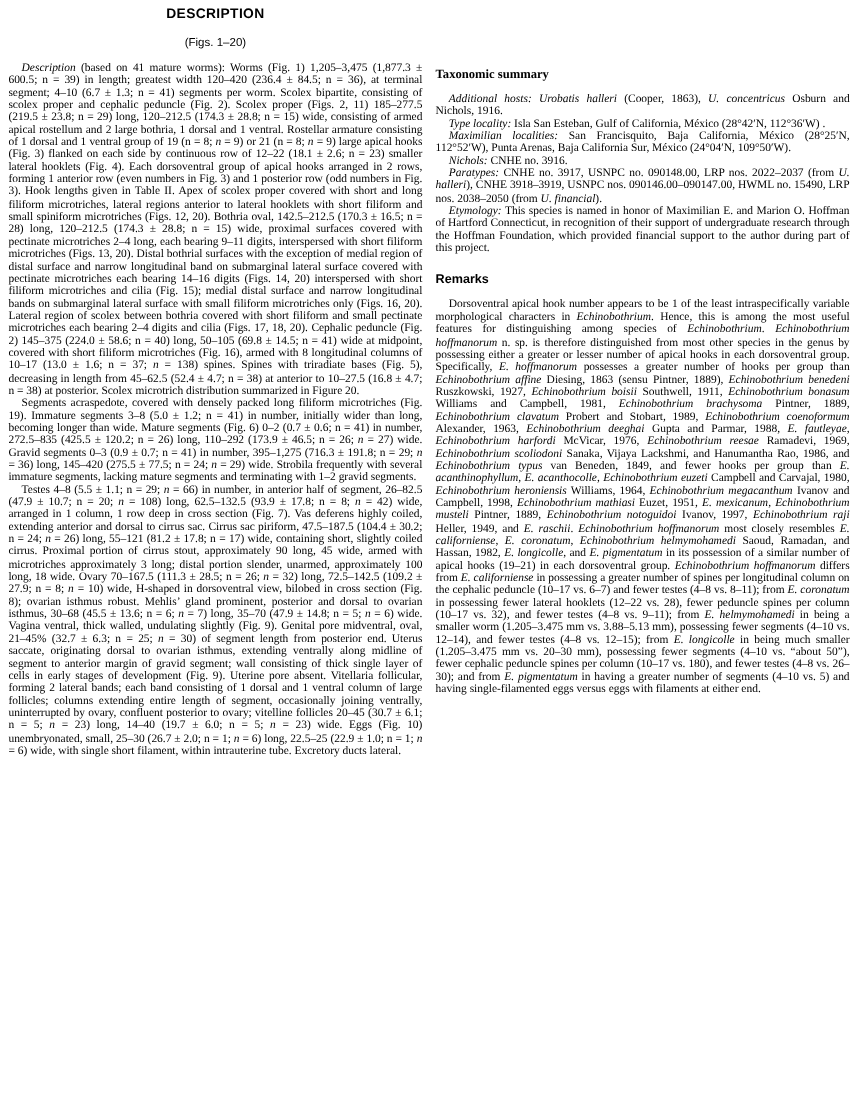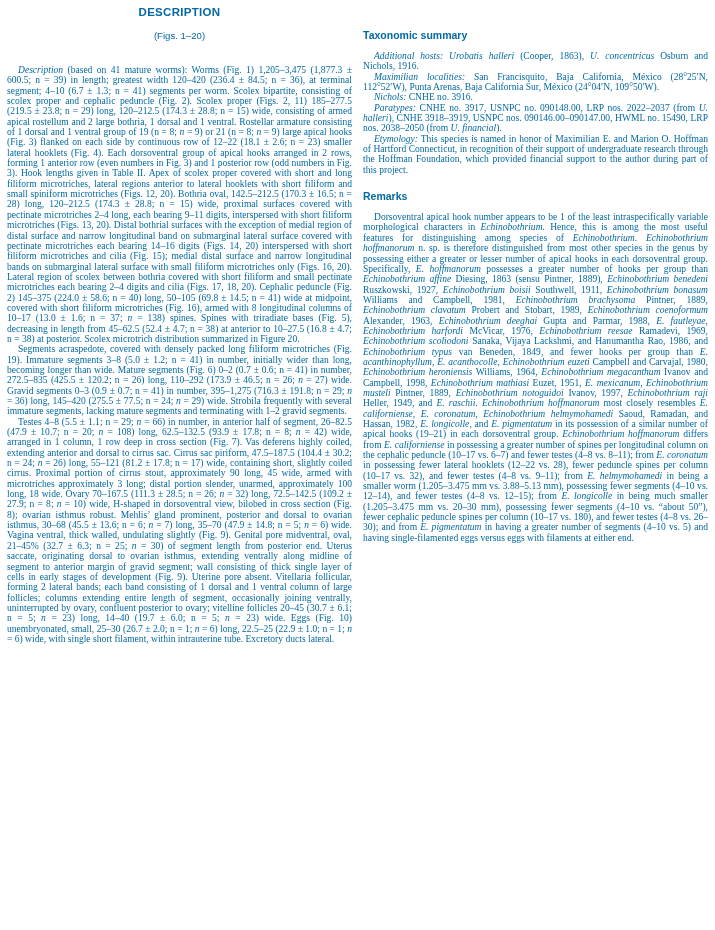--- a/index.html
+++ b/index.html
@@ -2,21 +2,21 @@
 <html><head>
 <meta charset="utf-8">
 <style>
   html, body { margin: 0; padding: 0; background: #ffffff; }
   .page {
     position: relative;
     width: 715px; height: 726px;
     box-sizing: border-box;
     padding: 4px 7px;
     background: #ffffff;
-    color: #0369a1;
+    color: #000000;
     display: flex;
     gap: 11px;
     overflow: hidden;
     font-family: "Liberation Serif", serif;
   }
   .col { width: 346px; box-sizing: border-box; }
   .section-heading {
     font-family: "Liberation Sans", sans-serif;
     font-weight: bold;
     font-size: 11.5px;
@@ -29,56 +29,57 @@
     font-weight: bold;
     font-size: 10.8px;
     text-align: center;
     margin: 0 0 1px 0;
   }
   .species-title .sp-name { font-style: italic; }
   .figs-line {
     font-family: "Liberation Sans", sans-serif;
     font-size: 9.6px;
     text-align: center;
-    margin: 0 0 24px 0;
+    margin: 0 0 11px 0;
   }
   p.body-par {
     margin: 0;
     font-size: 9.55px;
     line-height: 10.35px;
     text-align: justify;
     text-indent: 11px;
   }
   .subheading {
     font-family: "Liberation Sans", sans-serif;
     font-weight: bold;
     font-size: 10.5px;
     margin: 0 0 10px 0;
   }
-  .subheading.taxsum { margin-top: 25px; }
+  .subheading.taxsum { margin-top: 53px; font-family: Liberation Serif, serif; }
   .subheading.remarks { margin-top: 15px; }
 </style>
 </head>
 <body>
 
 <div class="page">
 
   <div class="col col-left">
     <h1 class="section-heading">DESCRIPTION</h1>
     <div class="figs-line">(Figs. 1–20)</div>
 
     <p class="body-par"><i>Description</i> (based on 41 mature worms): Worms (Fig. 1) 1,205–3,475 (1,877.3 ± 600.5; n = 39) in length; greatest width 120–420 (236.4 ± 84.5; n = 36), at terminal segment; 4–10 (6.7 ± 1.3; n = 41) segments per worm. Scolex bipartite, consisting of scolex proper and cephalic peduncle (Fig. 2). Scolex proper (Figs. 2, 11) 185–277.5 (219.5 ± 23.8; n = 29) long, 120–212.5 (174.3 ± 28.8; n = 15) wide, consisting of armed apical rostellum and 2 large bothria, 1 dorsal and 1 ventral. Rostellar armature consisting of 1 dorsal and 1 ventral group of 19 (n = 8; <i>n</i> = 9) or 21 (n = 8; <i>n</i> = 9) large apical hooks (Fig. 3) flanked on each side by continuous row of 12–22 (18.1 ± 2.6; n = 23) smaller lateral hooklets (Fig. 4). Each dorsoventral group of apical hooks arranged in 2 rows, forming 1 anterior row (even numbers in Fig. 3) and 1 posterior row (odd numbers in Fig. 3). Hook lengths given in Table II. Apex of scolex proper covered with short and long filiform microtriches, lateral regions anterior to lateral hooklets with short filiform and small spiniform microtriches (Figs. 12, 20). Bothria oval, 142.5–212.5 (170.3 ± 16.5; n = 28) long, 120–212.5 (174.3 ± 28.8; n = 15) wide, proximal surfaces covered with pectinate microtriches 2–4 long, each bearing 9–11 digits, interspersed with short filiform microtriches (Figs. 13, 20). Distal bothrial surfaces with the exception of medial region of distal surface and narrow longitudinal band on submarginal lateral surface covered with pectinate microtriches each bearing 14–16 digits (Figs. 14, 20) interspersed with short filiform microtriches and cilia (Fig. 15); medial distal surface and narrow longitudinal bands on submarginal lateral surface with small filiform microtriches only (Figs. 16, 20). Lateral region of scolex between bothria covered with short filiform and small pectinate microtriches each bearing 2–4 digits and cilia (Figs. 17, 18, 20). Cephalic peduncle (Fig. 2) 145–375 (224.0 ± 58.6; n = 40) long, 50–105 (69.8 ± 14.5; n = 41) wide at midpoint, covered with short filiform microtriches (Fig. 16), armed with 8 longitudinal columns of 10–17 (13.0 ± 1.6; n = 37; <i>n</i> = 138) spines. Spines with triradiate bases (Fig. 5), decreasing in length from 45–62.5 (52.4 ± 4.7; n = 38) at anterior to 10–27.5 (16.8 ± 4.7; n = 38) at posterior. Scolex microtrich distribution summarized in Figure 20.</p>
     <p class="body-par">Segments acraspedote, covered with densely packed long filiform microtriches (Fig. 19). Immature segments 3–8 (5.0 ± 1.2; n = 41) in number, initially wider than long, becoming longer than wide. Mature segments (Fig. 6) 0–2 (0.7 ± 0.6; n = 41) in number, 272.5–835 (425.5 ± 120.2; n = 26) long, 110–292 (173.9 ± 46.5; n = 26; <i>n</i> = 27) wide. Gravid segments 0–3 (0.9 ± 0.7; n = 41) in number, 395–1,275 (716.3 ± 191.8; n = 29; <i>n</i> = 36) long, 145–420 (275.5 ± 77.5; n = 24; <i>n</i> = 29) wide. Strobila frequently with several immature segments, lacking mature segments and terminating with 1–2 gravid segments.</p>
     <p class="body-par">Testes 4–8 (5.5 ± 1.1; n = 29; <i>n</i> = 66) in number, in anterior half of segment, 26–82.5 (47.9 ± 10.7; n = 20; <i>n</i> = 108) long, 62.5–132.5 (93.9 ± 17.8; n = 8; <i>n</i> = 42) wide, arranged in 1 column, 1 row deep in cross section (Fig. 7). Vas deferens highly coiled, extending anterior and dorsal to cirrus sac. Cirrus sac piriform, 47.5–187.5 (104.4 ± 30.2; n = 24; <i>n</i> = 26) long, 55–121 (81.2 ± 17.8; n = 17) wide, containing short, slightly coiled cirrus. Proximal portion of cirrus stout, approximately 90 long, 45 wide, armed with microtriches approximately 3 long; distal portion slender, unarmed, approximately 100 long, 18 wide. Ovary 70–167.5 (111.3 ± 28.5; n = 26; <i>n</i> = 32) long, 72.5–142.5 (109.2 ± 27.9; n = 8; <i>n</i> = 10) wide, H-shaped in dorsoventral view, bilobed in cross section (Fig. 8); ovarian isthmus robust. Mehlis’ gland prominent, posterior and dorsal to ovarian isthmus, 30–68 (45.5 ± 13.6; n = 6; <i>n</i> = 7) long, 35–70 (47.9 ± 14.8; n = 5; <i>n</i> = 6) wide. Vagina ventral, thick walled, undulating slightly (Fig. 9). Genital pore midventral, oval, 21–45% (32.7 ± 6.3; n = 25; <i>n</i> = 30) of segment length from posterior end. Uterus saccate, originating dorsal to ovarian isthmus, extending ventrally along midline of segment to anterior margin of gravid segment; wall consisting of thick single layer of cells in early stages of development (Fig. 9). Uterine pore absent. Vitellaria follicular, forming 2 lateral bands; each band consisting of 1 dorsal and 1 ventral column of large follicles; columns extending entire length of segment, occasionally joining ventrally, uninterrupted by ovary, confluent posterior to ovary; vitelline follicles 20–45 (30.7 ± 6.1; n = 5; <i>n</i> = 23) long, 14–40 (19.7 ± 6.0; n = 5; <i>n</i> = 23) wide. Eggs (Fig. 10) unembryonated, small, 25–30 (26.7 ± 2.0; n = 1; <i>n</i> = 6) long, 22.5–25 (22.9 ± 1.0; n = 1; <i>n</i> = 6) wide, with single short filament, within intrauterine tube. Excretory ducts lateral.</p>
   </div>
 
   <div class="col col-right">
     <h3 class="subheading taxsum">Taxonomic summary</h3>
 
     <p class="body-par"><i>Additional hosts:</i> <i>Urobatis halleri</i> (Cooper, 1863), <i>U. concentricus</i> Osburn and Nichols, 1916.</p>
+    <p class="body-par"><i>Type locality:</i> Isla San Esteban, Gulf of California, México (28°42′N, 112°36′W) .</p>
     <p class="body-par"><i>Maximilian localities:</i> San Francisquito, Baja California, México (28°25′N, 112°52′W), Punta Arenas, Baja California Sur, México (24°04′N, 109°50′W).</p>
     <p class="body-par"><i>Nichols:</i> CNHE no. 3916.</p>
     <p class="body-par"><i>Paratypes:</i> CNHE no. 3917, USNPC no. 090148.00, LRP nos. 2022–2037 (from <i>U. halleri</i>), CNHE 3918–3919, USNPC nos. 090146.00–090147.00, HWML no. 15490, LRP nos. 2038–2050 (from <i>U. financial</i>).</p>
     <p class="body-par"><i>Etymology:</i> This species is named in honor of Maximilian E. and Marion O. Hoffman of Hartford Connecticut, in recognition of their support of undergraduate research through the Hoffman Foundation, which provided financial support to the author during part of this project.</p>
 
     <h3 class="subheading remarks">Remarks</h3>
 
     <p class="body-par">Dorsoventral apical hook number appears to be 1 of the least intraspecifically variable morphological characters in <i>Echinobothrium</i>. Hence, this is among the most useful features for distinguishing among species of <i>Echinobothrium</i>. <i>Echinobothrium hoffmanorum</i> n. sp. is therefore distinguished from most other species in the genus by possessing either a greater or lesser number of apical hooks in each dorsoventral group. Specifically, <i>E. hoffmanorum</i> possesses a greater number of hooks per group than <i>Echinobothrium affine</i> Diesing, 1863 (sensu Pintner, 1889), <i>Echinobothrium benedeni</i> Ruszkowski, 1927, <i>Echinobothrium boisii</i> Southwell, 1911, <i>Echinobothrium bonasum</i> Williams and Campbell, 1981, <i>Echinobothrium brachysoma</i> Pintner, 1889, <i>Echinobothrium clavatum</i> Probert and Stobart, 1989, <i>Echinobothrium coenoformum</i> Alexander, 1963, <i>Echinobothrium deeghai</i> Gupta and Parmar, 1988, <i>E. fautleyae</i>, <i>Echinobothrium harfordi</i> McVicar, 1976, <i>Echinobothrium reesae</i> Ramadevi, 1969, <i>Echinobothrium scoliodoni</i> Sanaka, Vijaya Lackshmi, and Hanumantha Rao, 1986, and <i>Echinobothrium typus</i> van Beneden, 1849, and fewer hooks per group than <i>E. acanthinophyllum</i>, <i>E. acanthocolle</i>, <i>Echinobothrium euzeti</i> Campbell and Carvajal, 1980, <i>Echinobothrium heroniensis</i> Williams, 1964, <i>Echinobothrium megacanthum</i> Ivanov and Campbell, 1998, <i>Echinobothrium mathiasi</i> Euzet, 1951, <i>E. mexicanum</i>, <i>Echinobothrium musteli</i> Pintner, 1889, <i>Echinobothrium notoguidoi</i> Ivanov, 1997, <i>Echinobothrium raji</i> Heller, 1949, and <i>E. raschii</i>. <i>Echinobothrium hoffmanorum</i> most closely resembles <i>E. californiense</i>, <i>E. coronatum</i>, <i>Echinobothrium helmymohamedi</i> Saoud, Ramadan, and Hassan, 1982, <i>E. longicolle</i>, and <i>E. pigmentatum</i> in its possession of a similar number of apical hooks (19–21) in each dorsoventral group. <i>Echinobothrium hoffmanorum</i> differs from <i>E. californiense</i> in possessing a greater number of spines per longitudinal column on the cephalic peduncle (10–17 vs. 6–7) and fewer testes (4–8 vs. 8–11); from <i>E. coronatum</i> in possessing fewer lateral hooklets (12–22 vs. 28), fewer peduncle spines per column (10–17 vs. 32), and fewer testes (4–8 vs. 9–11); from <i>E. helmymohamedi</i> in being a smaller worm (1.205–3.475 mm vs. 3.88–5.13 mm), possessing fewer segments (4–10 vs. 12–14), and fewer testes (4–8 vs. 12–15); from <i>E. longicolle</i> in being much smaller (1.205–3.475 mm vs. 20–30 mm), possessing fewer segments (4–10 vs. “about 50”), fewer cephalic peduncle spines per column (10–17 vs. 180), and fewer testes (4–8 vs. 26–30); and from <i>E. pigmentatum</i> in having a greater number of segments (4–10 vs. 5) and having single-filamented eggs versus eggs with filaments at either end.</p>
   </div>
 

